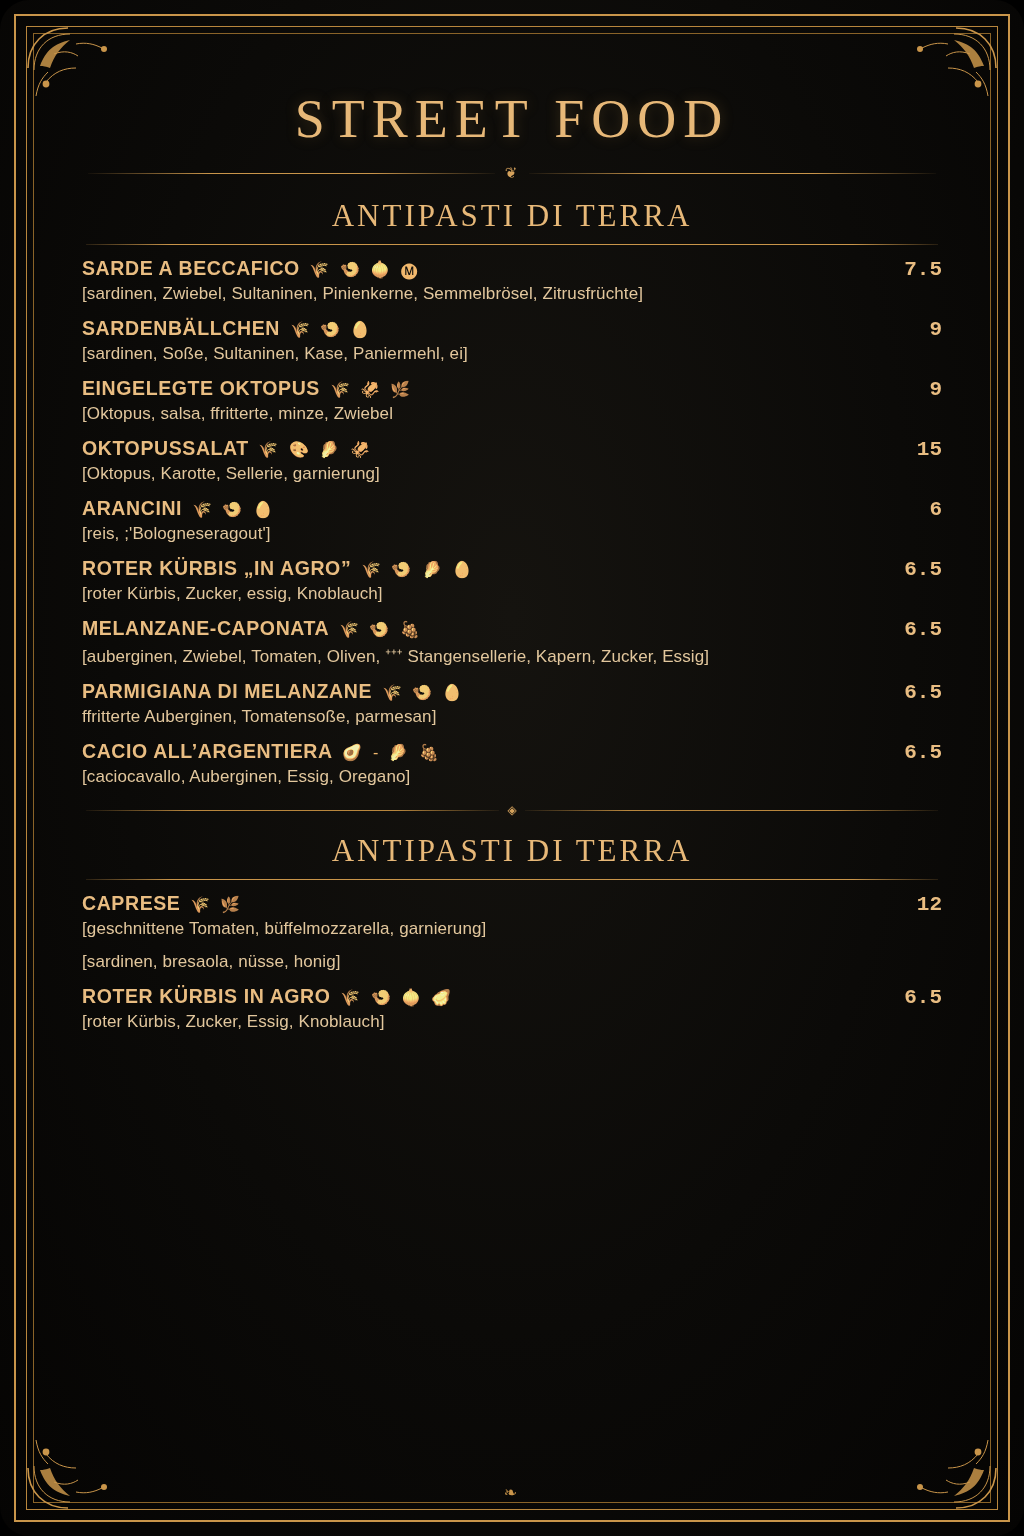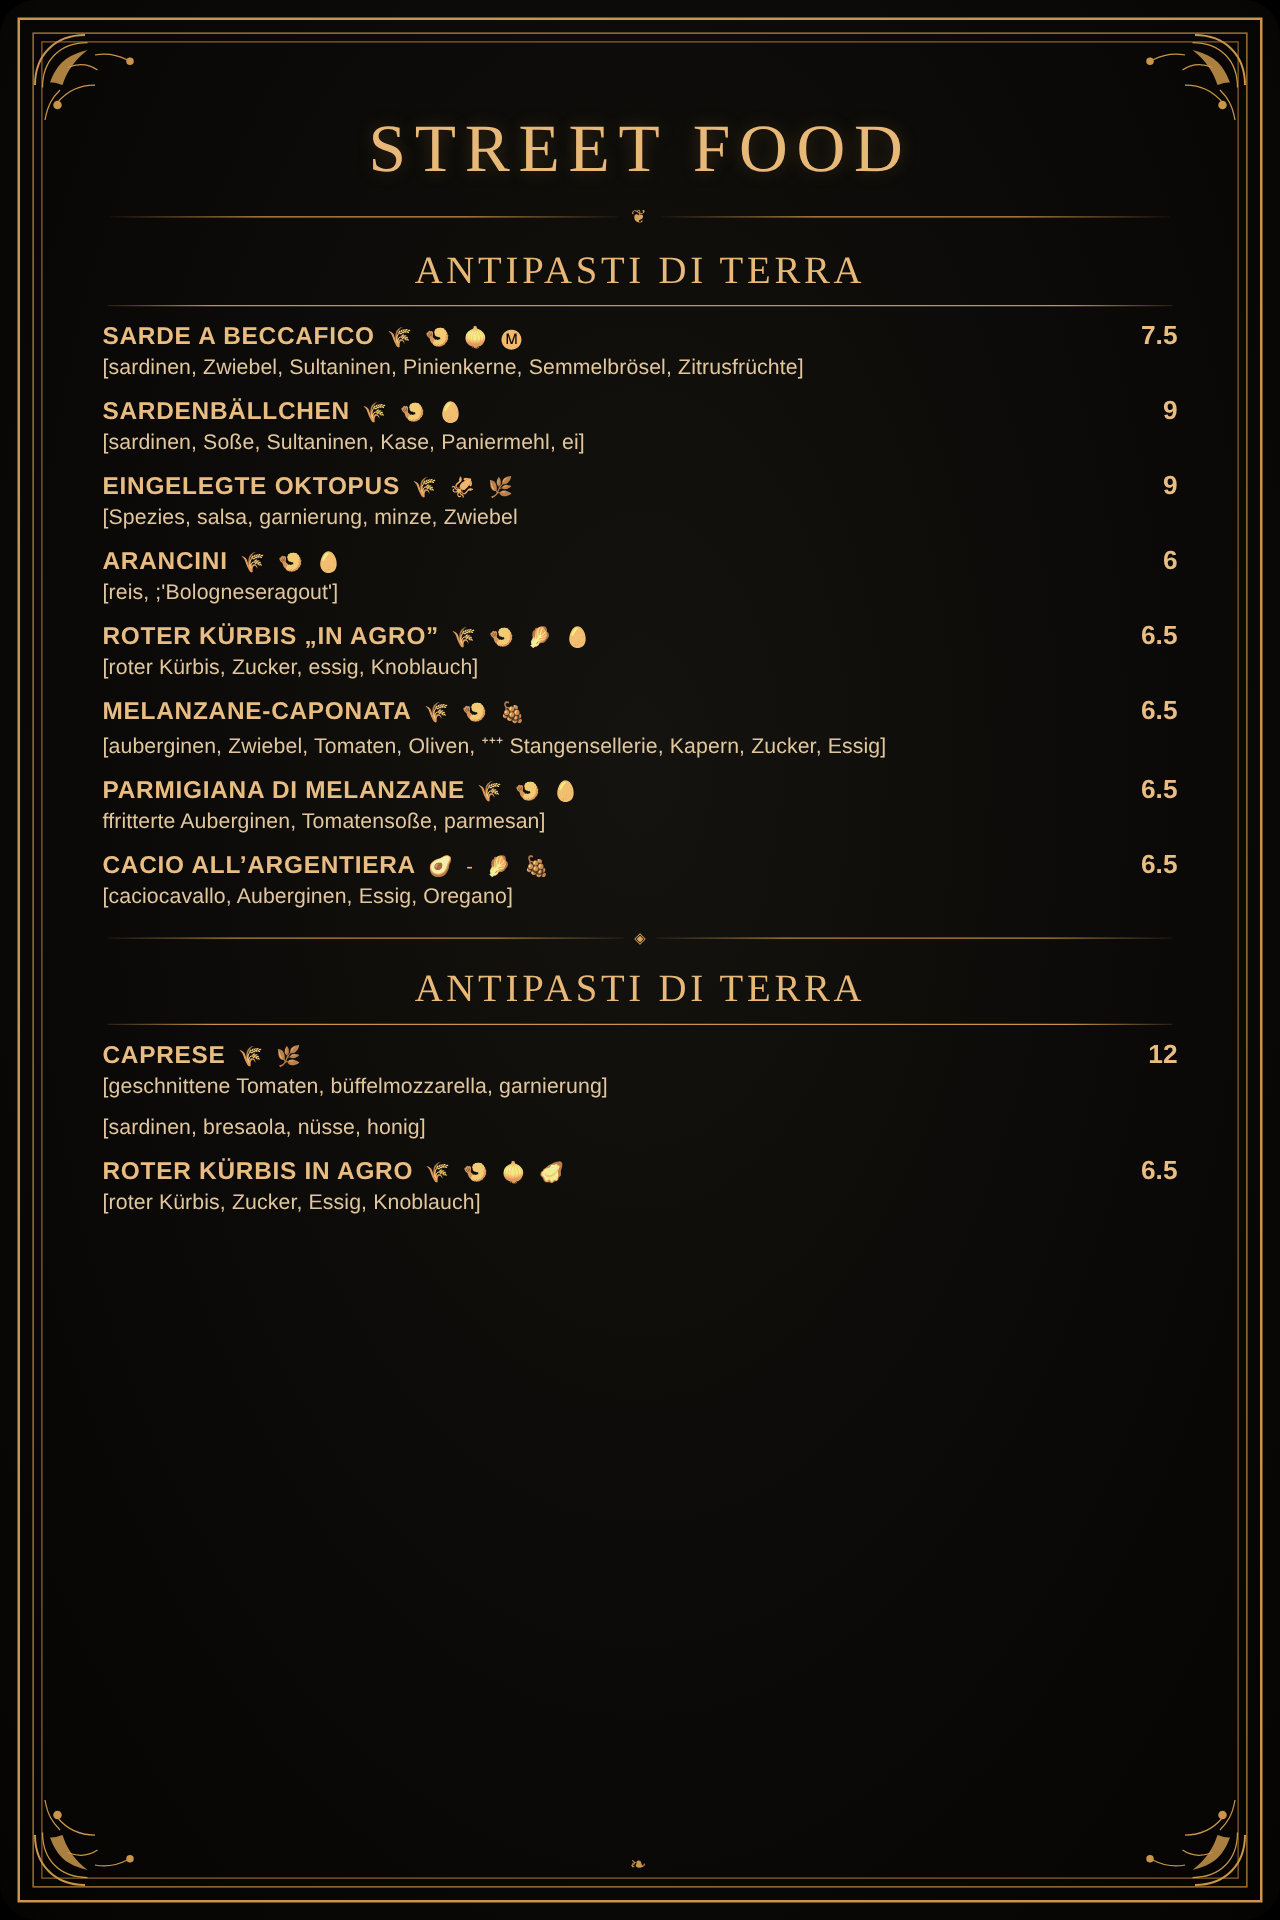--- a/index.html
+++ b/index.html
@@ -135,21 +135,21 @@
     margin-left: 10px;
     font-size: 16px;
     letter-spacing: 3px;
     color: #d8a45f;
     filter: sepia(1) saturate(2.2) hue-rotate(-12deg) brightness(0.95);
   }
   .dotfill {
     flex: 1;
   }
   .item-price {
-    font-family: Liberation Sans, sans-serif;
+    font-family: Liberation Mono, monospace;
     font-weight: bold;
     font-size: 21px;
     color: #e9bd82;
     margin-left: 2px;
     white-space: nowrap;
   }
   .item-desc {
     font-family: "Liberation Sans", sans-serif;
     font-size: 17px;
     color: #e2c79d;
@@ -279,23 +279,32 @@
       <div class="item-desc">[sardinen, Soße, Sultaninen, Kase, Paniermehl, ei]</div>
     </div>
 
     <div class="item">
       <div class="item-head">
         <span class="item-name">EINGELEGTE OKTOPUS</span>
         <span class="icons">🌾 🦑 🌿</span>
         <span class="dotfill"></span>
         <span class="item-price">9</span>
       </div>
-      <div class="item-desc">[Spezies, salsa, garnierung, minze, Zwiebel</div>
-    </div>
-
+      <div class="item-desc">[Oktopus, salsa, ffritterte, minze, Zwiebel</div>
+    </div>
+
+    <div class="item">
+      <div class="item-head">
+        <span class="item-name">OKTOPUSSALAT</span>
+        <span class="icons">🌾 🎨 🥬 🦑</span>
+        <span class="dotfill"></span>
+        <span class="item-price">15</span>
+      </div>
+      <div class="item-desc">[Oktopus, Karotte, Sellerie, garnierung]</div>
+    </div>
 
     <div class="item">
       <div class="item-head">
         <span class="item-name">ARANCINI</span>
         <span class="icons">🌾 🍤 🥚</span>
         <span class="dotfill"></span>
         <span class="item-price">6</span>
       </div>
       <div class="item-desc">[reis, ;'Bologneseragout']</div>
     </div>

